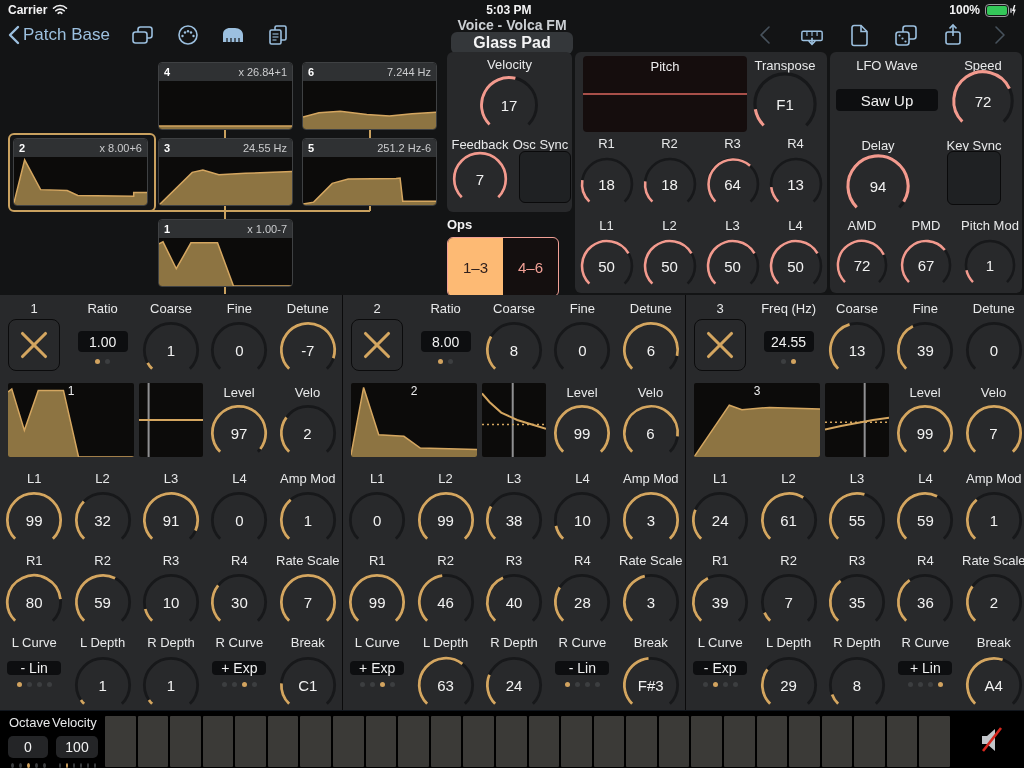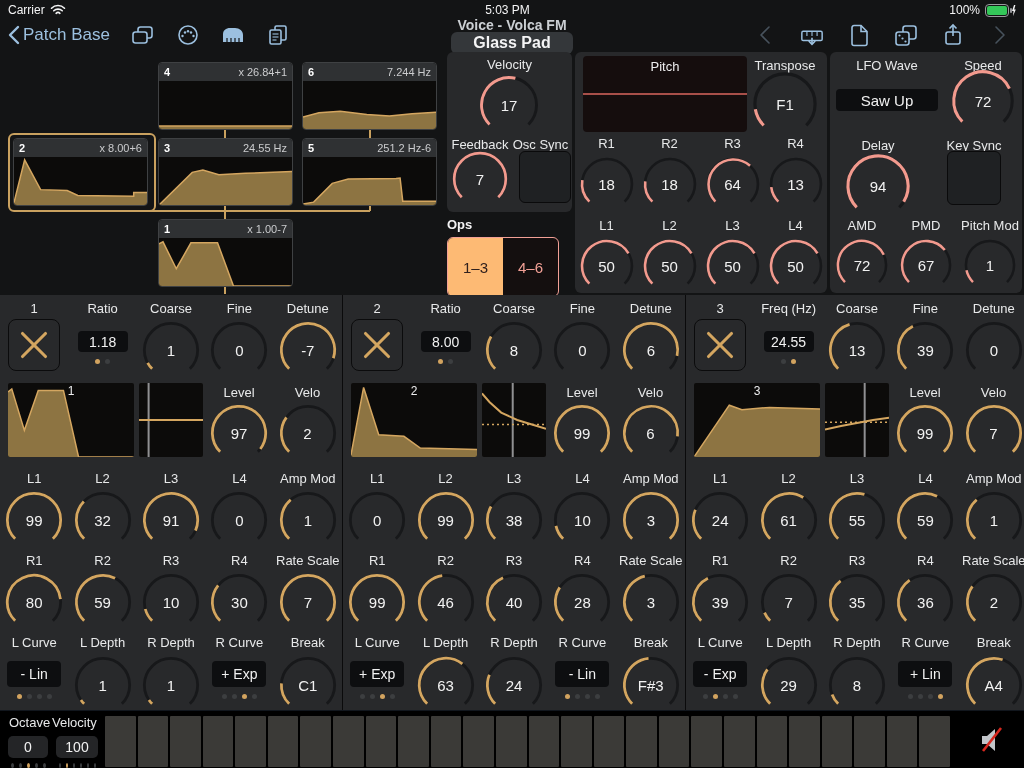--- a/index.html
+++ b/index.html
@@ -4,21 +4,21 @@
 <style>
   *{margin:0;padding:0;box-sizing:border-box}
   :root{
     --bg:#131415;--panel:#28292B;--graph:#0C0B0A;--tan:#D4A660;--tanfill:#8D7442;
     --pink:#F29A8E;--txt:#ECECED;--blue:#9CC0DF;--dim:#47525C;--valbg:#0D0E10;--track:#17181A;
   }
   body{font-family:"Liberation Sans",sans-serif;background:#000}
   #screen{position:relative;width:1024px;height:768px;background:var(--bg);overflow:hidden;color:var(--txt)}
 
   
-  .status-bar{position:absolute;left:0;top:0;width:1024px;height:20px;display:flex;align-items:center;justify-content:space-between;padding:0 8px;font-size:12px;font-weight:normal;color:#F4F4F5}
+  .status-bar{position:absolute;left:0;top:0;width:1024px;height:20px;display:flex;align-items:center;justify-content:space-between;padding:0 8px;font-size:12px;font-weight:bold;color:#F4F4F5}
   .sb-left,.sb-right{display:flex;align-items:center;gap:5px}
 
   
   .toolbar{position:absolute;left:0;top:20px;width:1024px;height:30px}
   .left-tools{position:absolute;left:8px;top:0;height:30px;display:flex;align-items:center;gap:21px;color:var(--blue)}
   .back{display:flex;align-items:center;gap:3px;font-size:17px;cursor:default}
   .tool-ic{width:24px;height:24px;display:flex;align-items:center;justify-content:center}
   .tool-ic svg{stroke:var(--blue);fill:none;stroke-width:1.6}
   .right-tools{position:absolute;right:12px;top:0;height:30px;display:flex;align-items:center;gap:23px}
   .right-tools .tool-ic svg{stroke:var(--blue)}
@@ -93,21 +93,21 @@
   .envsvg{position:absolute;inset:0}
   .env-num{position:absolute;top:1px;left:0;right:0;text-align:center;font-size:12px;color:#EDEDEE}
   .scale{position:relative;width:64px;height:74px;margin-top:2px;background:var(--graph);border-radius:2px;overflow:hidden}
   .scale svg{position:absolute;inset:0;width:100%;height:100%}
   .vl{stroke:#909092;stroke-width:2}
   .dl{stroke:var(--tan);stroke-width:1.5;stroke-dasharray:2 3}
   .cv{stroke:var(--tan);stroke-width:2;fill:none}
   .r3{height:82px}.r4{height:84px}
   .r3 .lbl,.r4 .lbl{margin:8px 0 3px}
   .r5 .lbl{margin:6px 0 2px}
-  .curvebtn{margin-top:9px;width:54px;height:26px;background:var(--valbg);border-radius:4px;display:flex;align-items:center;justify-content:center;font-size:14px;color:#F1F1F1}
+  .curvebtn{margin-top:9px;width:54px;height:14px;background:var(--valbg);border-radius:4px;display:flex;align-items:center;justify-content:center;font-size:14px;color:#F1F1F1}
 
   
   .bottom-bar{position:absolute;left:0;top:710px;width:1024px;height:58px;background:#000;border-top:1px solid #11161D}
   .bb-lbl{position:absolute;top:4px;font-size:13px;color:#E8E9EA}
   .bb-box{position:absolute;top:25px;height:22px;background:#242527;border-radius:5px;display:flex;align-items:center;justify-content:center;font-size:14px;color:#F1F1F1}
   .bb-dots{position:absolute;top:52px;display:flex}
   #keys{position:absolute;left:105px;top:5px;width:845px;height:51px;display:flex;gap:2px}
   .bkey{flex:1;background:#3B3A37;border-radius:1px}
   .speaker{position:absolute;right:16px;top:13px;width:32px;height:32px}
 </style>
@@ -517,21 +517,21 @@
           <div class="lbl">1</div>
           <div class="xbtn">
             <svg viewBox="0 0 52 52">
                 <line x1="13" y1="13" x2="39" y2="39"></line>
                 <line x1="39" y1="13" x2="13" y2="39"></line>
               </svg>
           </div>
         </div>
         <div class="cell">
           <div class="lbl">Ratio</div>
-          <div class="valbox">1.18</div>
+          <div class="valbox">1.00</div>
           <div class="dots">
               <span class="dot on"></span>
               <span class="dot"></span>
             </div>
         </div>
         <div class="cell">
             <div class="lbl">Coarse</div>
             <div class="knob k62">
               <svg viewBox="0 0 100 100">
                 <path class="ktrack" d="M19.6,80.4 A43,43 0 1 1 80.4,80.4"></path>

